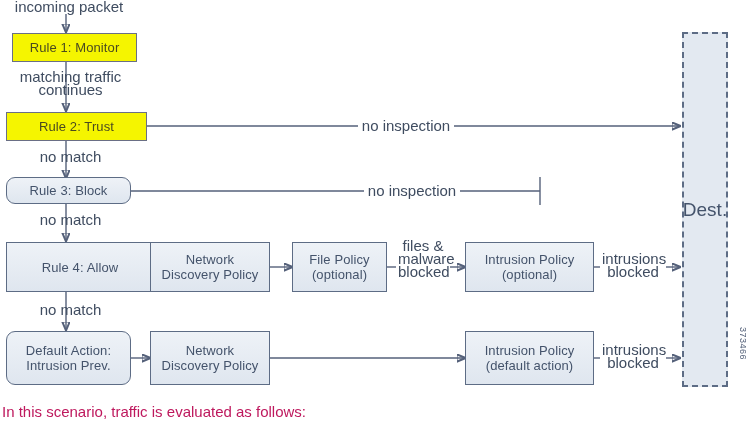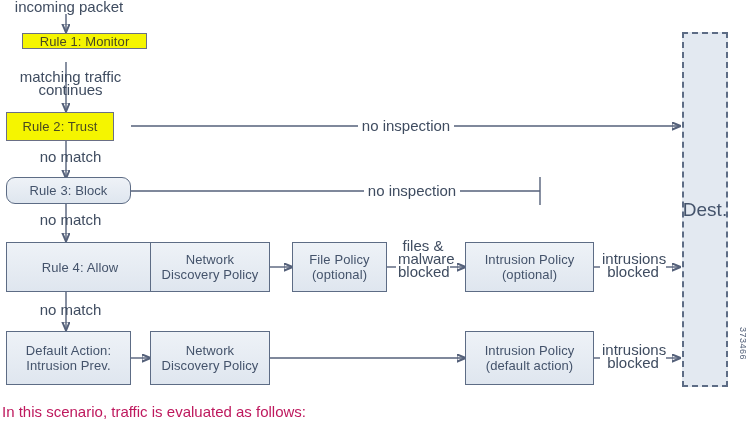--- a/index.html
+++ b/index.html
@@ -138,45 +138,45 @@
     <line x1="131" y1="358" x2="150" y2="358" marker-end="url(#arrowhead)"></line>
 
     <line x1="270" y1="358" x2="465" y2="358" marker-end="url(#arrowhead)"></line>
 
     <line x1="594" y1="358" x2="602" y2="358"></line>
     <line x1="660" y1="358" x2="680" y2="358" marker-end="url(#arrowhead)"></line>
   </svg>
 
   <div class="label nobg" style="left:8px; top:0px; width:118px;">incoming packet</div>
 
-  <div class="node yellow" style="left:22px; top:33px; width:125px; height:16px;">
+  <div class="node yellow" style="left:12px; top:33px; width:125px; height:29px;">
     <span class="lines">Rule 1: Monitor</span>
   </div>
 
   <div class="label nobg" style="left:6px; top:70px; width:125px;"><span>matching traffic</span><br><span>continues</span></div>
 
-  <div class="node yellow" style="left:6px; top:112px; width:108px; height:29px;text-align:center;">
+  <div class="node yellow" style="left:6px; top:112px; width:141px; height:29px;text-align:center;">
     <span class="lines">Rule 2: Trust</span>
   </div>
 
   <div class="label nobg" style="left:6px; top:150px; width:125px;">no match</div>
 
   <div class="node" style="left:6px; top:177px; width:125px; height:27px;border-radius:9px;">
     <span class="lines">Rule 3: Block</span>
   </div>
 
   <div class="label nobg" style="left:6px; top:213px; width:125px;">no match</div>
 
   <div class="node" style="left:6px; top:242px; width:148px; height:50px;">
     <span class="lines">Rule 4: Allow</span>
   </div>
 
   <div class="label nobg" style="left:6px; top:303px; width:125px;">no match</div>
 
-  <div class="node" style="left:6px; top:331px; width:125px; height:54px;">
+  <div class="node" style="left:6px; top:331px; width:125px; height:54px;border-radius:9px;">
     <span class="lines">
       <span>Default Action:</span>
       <span class="l2">Intrusion Prev.</span>
     </span>
   </div>
 
   <div class="node" style="left:150px; top:242px; width:120px; height:50px;">
     <span class="lines">
       <span>Network</span>
       <span class="l2">Discovery Policy</span>

